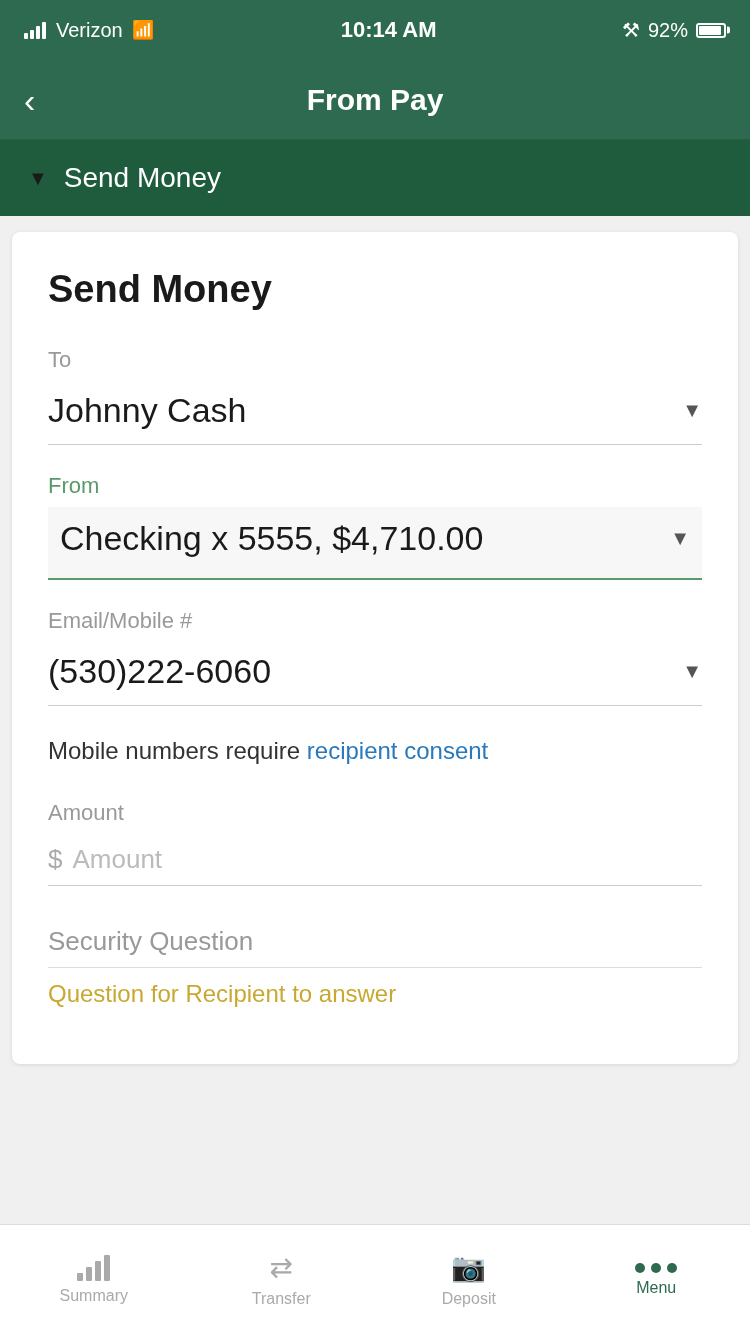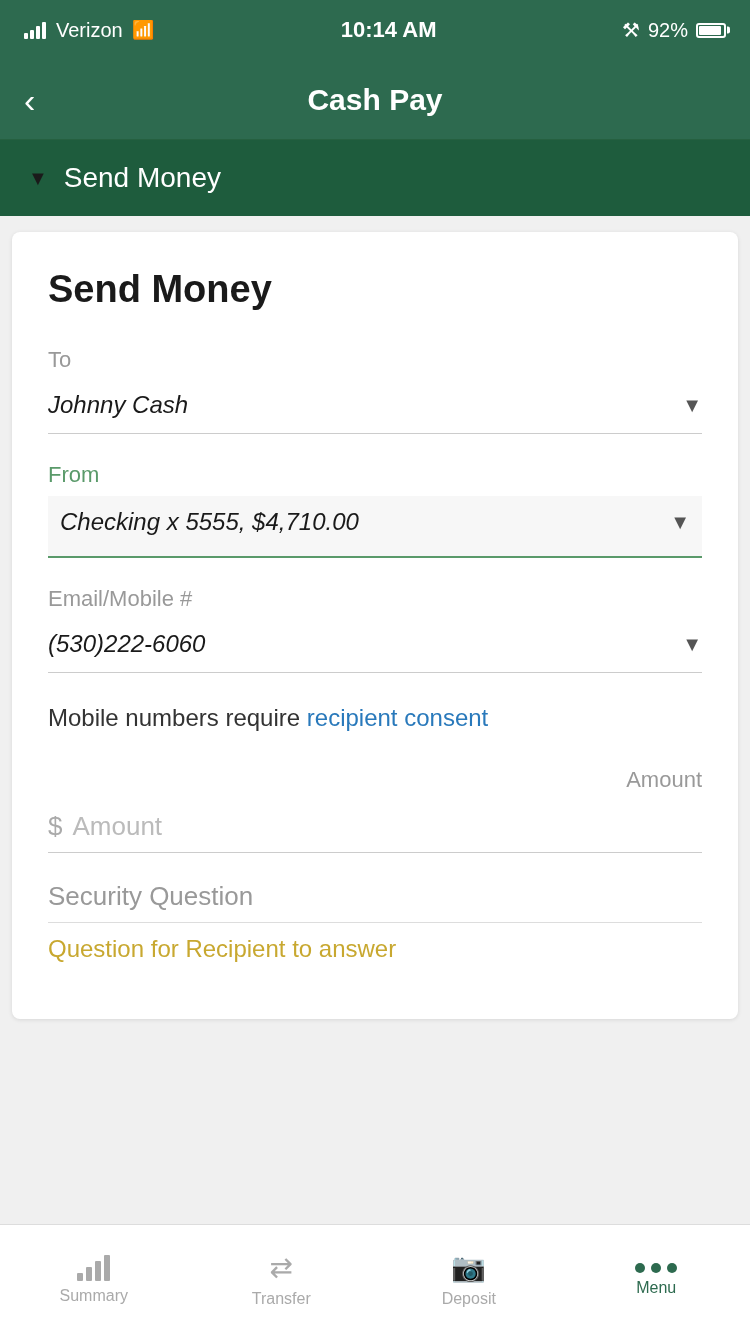--- a/index.html
+++ b/index.html
@@ -173,45 +173,43 @@
       border-bottom: 1px solid #ccc;
       padding: 10px 0 14px 0;
       cursor: pointer;
     }
     .field-select.filled {
       background: #f7f7f7;
       border-bottom: 2px solid #5a9a6a;
       padding: 12px 12px 20px 12px;
     }
     .field-select-value {
-      font-size: 24px;
+      font-size: 34px;
       color: #1a1a1a;
-      font-style: italic;
     }
     .chevron-down {
       font-size: 20px;
       color: #555;
     }
 
     
     .mobile-note {
       font-size: 24px;
       color: #333;
       margin-bottom: 32px;
       line-height: 1.4;
     }
     .mobile-note a {
       color: #2979bb;
       text-decoration: none;
     }
 
     
     .amount-group {
-      margin-bottom: 28px;
-      text-align: right;
+      margin-bottom: 40px;
     }
     .amount-input-row {
       display: flex;
       align-items: center;
       border-bottom: 1px solid #ccc;
       padding: 10px 0;
     }
     .dollar-sign {
       font-size: 26px;
       color: #aaa;
@@ -336,21 +334,21 @@
     <div class="battery-container">
       <div class="battery-icon">
         <div class="battery-fill"></div>
       </div>
     </div>
   </div>
 </div>
 
 <div class="nav-bar">
   <div class="back-button">‹</div>
-  <div class="nav-title">Cash Pay</div>
+  <div class="nav-title">From Pay</div>
 </div>
 
 <div class="dropdown-header">
   <span class="dropdown-arrow-dark">▼</span>
   <span class="dropdown-header-title">Send Money</span>
 </div>
 
 <div class="content-card">
   <div class="card-title">Send Money</div>
 

